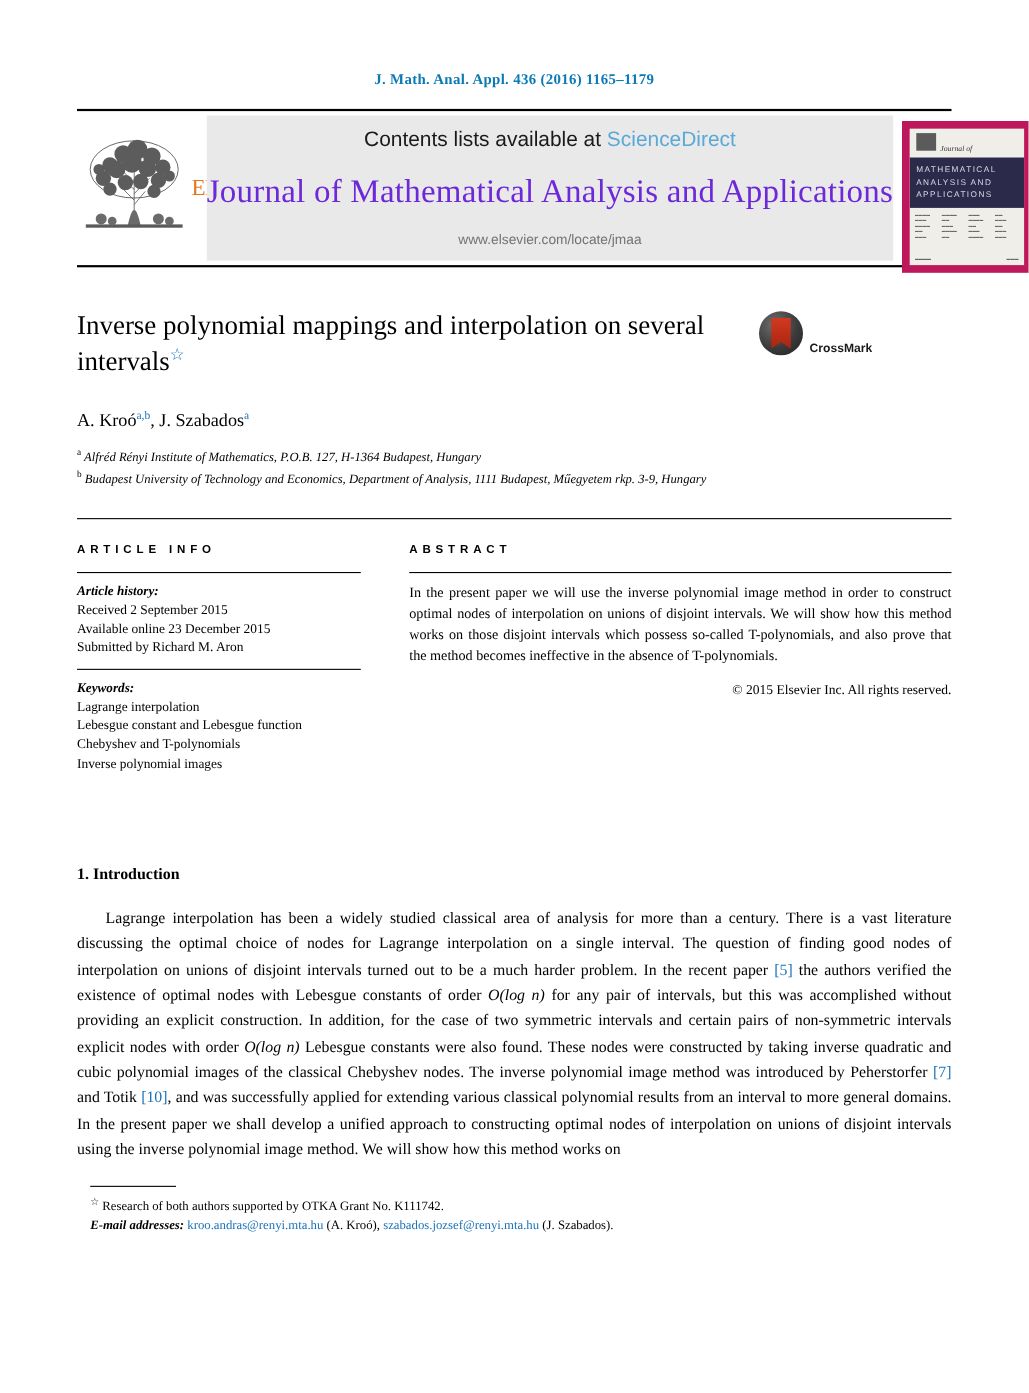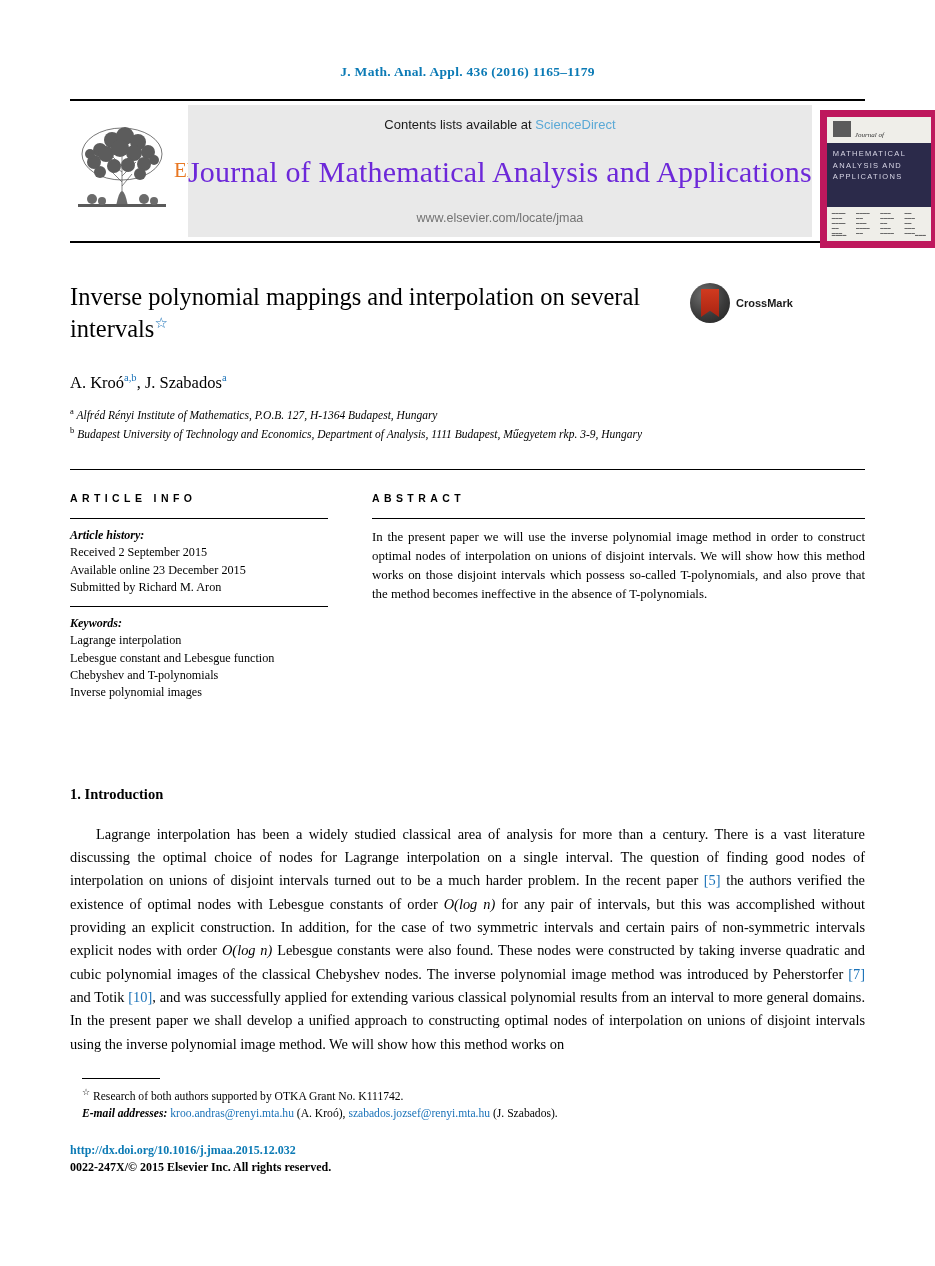--- a/index.html
+++ b/index.html
@@ -68,21 +68,21 @@
     margin: 0 8px 0 6px;
     position: relative;
     display: flex;
     flex-direction: column;
     justify-content: space-between;
     align-items: center;
     padding: 12px 0 12px 0;
     box-sizing: border-box;
   }
   .contents-line {
-    font-size: 13px;
+    font-size: 19px;
     color: #1a1a1a;
     font-family: "Liberation Sans", sans-serif;
   }
   .contents-line .sd {
     color: #5aa9d6;
     font-family: "Liberation Sans", sans-serif;
   }
   .journal-title {
     font-family: "Liberation Serif", serif;
     font-size: 30px;
@@ -120,21 +120,21 @@
   .cover-journal-of {
     position: absolute;
     left: 28px; top: 14px;
     font-size: 7px;
     font-style: italic;
     color: #333;
   }
   .cover-band {
     background: #2b2a4a;
     color: #d8d6e6;
-    padding: 5px 6px 24px 6px;
+    padding: 5px 6px 6px 6px;
     font-size: 7.5px;
     letter-spacing: 1.3px;
     line-height: 1.55;
     font-family: "Liberation Sans", sans-serif;
   }
   .cover-body {
     padding: 4px 5px;
     font-size: 3.4px;
     line-height: 1.5;
     color: #6b6b6b;
@@ -163,21 +163,21 @@
     font-size: 24.5px;
     line-height: 1.32;
     font-weight: normal;
     margin: 0;
     max-width: 620px;
   }
   .title-star { color: #1a72b8; font-size: 15px; vertical-align: super; }
   .crossmark {
     flex: 0 0 auto;
     display: flex;
-    align-items: center;
+    align-items: flex-end;
     margin-top: 2px;
   }
   .cm-badge {
     width: 40px; height: 40px;
     border-radius: 50%;
     background: radial-gradient(circle at 35% 30%, #6e6e6e 0%, #3b3b3b 55%, #202020 100%);
     display: flex; align-items: center; justify-content: center;
   }
   .cm-inner {
     width: 18px; height: 28px;
@@ -421,32 +421,29 @@
         <div class="kw-line">Lagrange interpolation</div>
         <div class="kw-line">Lebesgue constant and Lebesgue function</div>
         <div class="kw-line">Chebyshev and T-polynomials</div>
         <div class="kw-line">Inverse polynomial images</div>
       </div>
 
       <div class="col-abstract">
         <div class="sec-head">ABSTRACT</div>
         <div class="rule"></div>
         <div class="abstract-text">In the present paper we will use the inverse polynomial image method in order to construct optimal nodes of interpolation on unions of disjoint intervals. We will show how this method works on those disjoint intervals which possess so-called T-polynomials, and also prove that the method becomes ineffective in the absence of T-polynomials.</div>
+        <div class="copyright">© 2015 Elsevier Inc. All rights reserved.</div>
       </div>
     </div>
 
     <div class="section-title">1. Introduction</div>
 
     <div class="body-par"><span>Lagrange interpolation has been a widely studied classical area of analysis for more than a century. There is a vast literature discussing the optimal choice of nodes for Lagrange interpolation on a single interval. The question of finding good nodes of interpolation on unions of disjoint intervals turned out to be a much harder problem. In the recent paper </span><span class="cite">[5]</span><span> the authors verified the existence of optimal nodes with Lebesgue constants of order </span><span class="mathit">O(log n)</span><span> for any pair of intervals, but this was accomplished without providing an explicit construction. In addition, for the case of two symmetric intervals and certain pairs of non-symmetric intervals explicit nodes with order </span><span class="mathit">O(log n)</span><span> Lebesgue constants were also found. These nodes were constructed by taking inverse quadratic and cubic polynomial images of the classical Chebyshev nodes. The inverse polynomial image method was introduced by Peherstorfer </span><span class="cite">[7]</span><span> and Totik </span><span class="cite">[10]</span><span>, and was successfully applied for extending various classical polynomial results from an interval to more general domains. In the present paper we shall develop a unified approach to constructing optimal nodes of interpolation on unions of disjoint intervals using the inverse polynomial image method. We will show how this method works on</span></div>
   </div>
 
   <div class="footnotes">
     <div class="fn-rule"></div>
     <div class="fn-line"><span class="fn-star">☆</span> <span>Research of both authors supported by OTKA Grant No. K111742.</span></div>
     <div class="fn-line"><span class="fn-em">E-mail addresses:</span> <span class="link">kroo.andras@renyi.mta.hu</span> <span>(A. Kroó),</span> <span class="link">szabados.jozsef@renyi.mta.hu</span> <span>(J. Szabados).</span></div>
   </div>
 
-  <div class="doi-block">
-    <div class="doi-link">http://dx.doi.org/10.1016/j.jmaa.2015.12.032</div>
-    <div class="issn">0022-247X/© 2015 Elsevier Inc. All rights reserved.</div>
-  </div>
 
 </div>
 
 </body></html>

